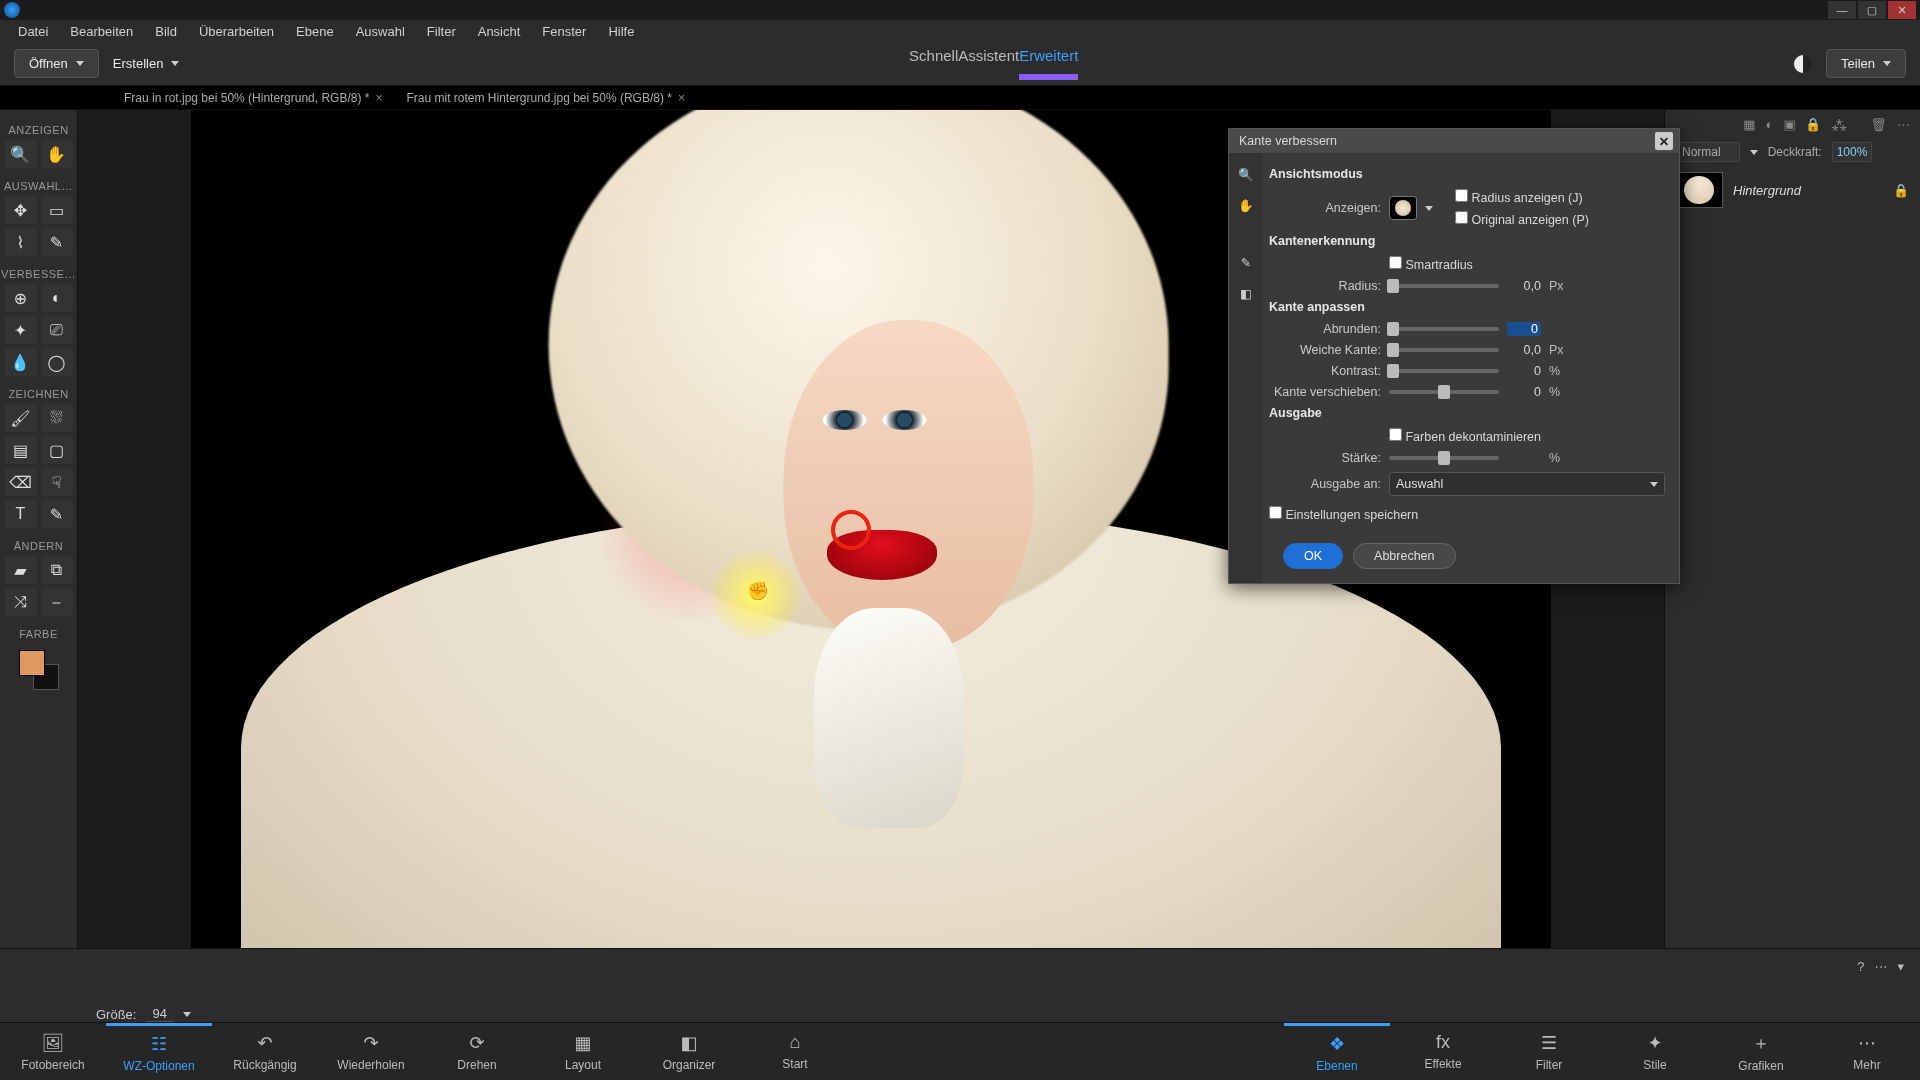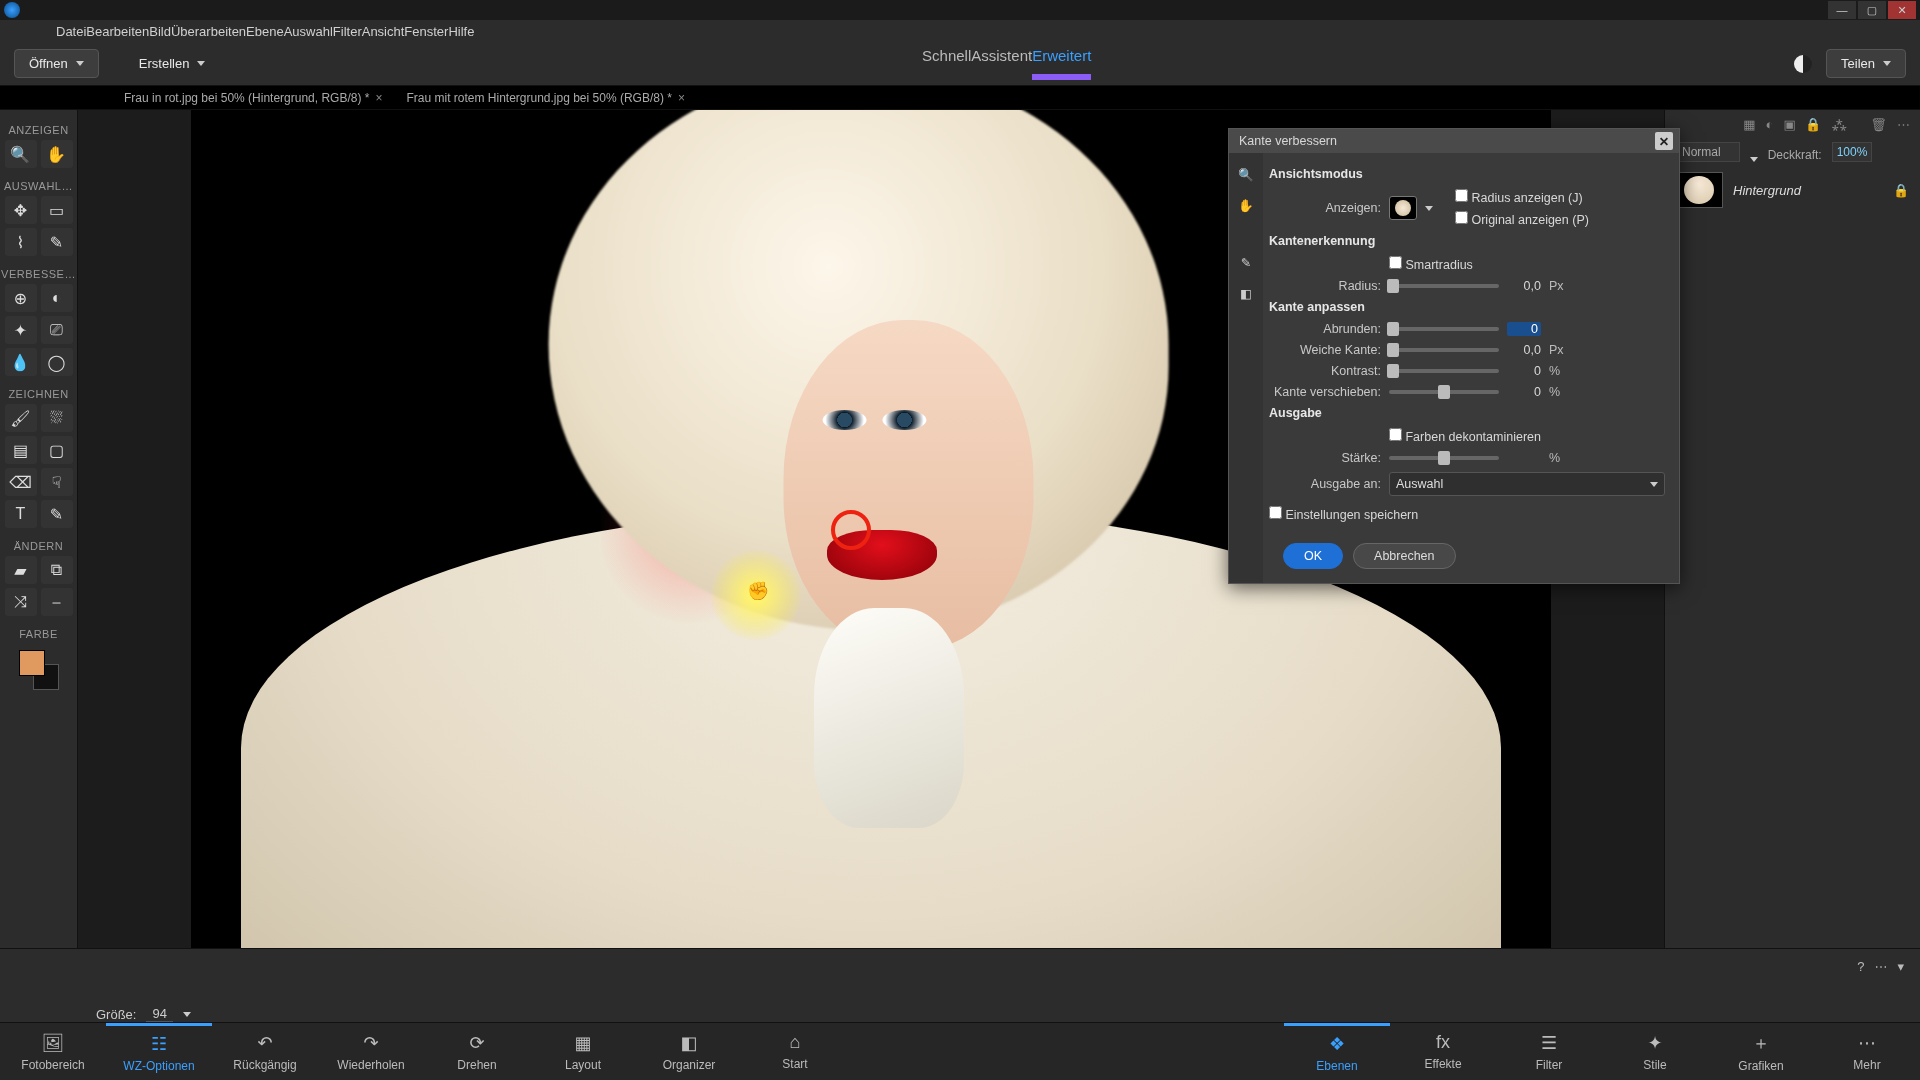--- a/index.html
+++ b/index.html
@@ -7,26 +7,26 @@
 
     
     .titlebar { height: 20px; background: #1b1b1b; display: flex; justify-content: space-between; align-items: center; padding: 0 4px; }
     .titlebar .left { display: flex; align-items: center; gap: 6px; }
     .app-icon { width: 16px; height: 16px; border-radius: 50%; background: radial-gradient(circle,#3aa0ff,#0a4b8a); }
     .win-btns { display: flex; gap: 2px; }
     .win-btn { width: 28px; height: 18px; background: #333; display: flex; align-items: center; justify-content: center; font-size: 11px; color: #ccc; }
     .win-btn.close { background: #a13333; }
 
     
-    .menubar { height: 22px; background: #2c2c2c; display: flex; align-items: center; padding-left: 56px; font-size: 13px; color: #d0d0d0; }
+    .menubar { height: 22px; background: #2c2c2c; display: flex; align-items: center; padding-left: 18px; gap: 22px; font-size: 13px; color: #d0d0d0; }
     .menubar span { cursor: default; }
 
     
     .actionbar { height: 44px; background: #2c2c2c; display: flex; align-items: center; justify-content: space-between; padding: 0 14px; border-bottom: 1px solid #111; }
-    .actionbar .left-group { display: flex; gap: 26px; align-items: center; }
+    .actionbar .left-group { display: flex; align-items: center; }
     .pill-btn { background: #3d3d3d; border: 1px solid #555; border-radius: 4px; padding: 6px 14px; color: #e8e8e8; display: flex; align-items: center; gap: 8px; cursor: pointer; }
     .caret { width: 0; height: 0; border-left: 4px solid transparent; border-right: 4px solid transparent; border-top: 5px solid #ccc; }
     .mode-tabs { display: flex; font-size: 15px; }
     .mode-tab { color: #bbb; cursor: pointer; padding-bottom: 10px; }
     .mode-tab.active { color: #3aa0ff; border-bottom: 6px solid #8b5cf6; }
     .right-group { display: flex; gap: 14px; align-items: center; }
     .circle-icon { width: 18px; height: 18px; border-radius: 50%; background: linear-gradient(90deg,#eee 50%,#222 50%); }
 
     
     .doctab-row { height: 24px; background: #000000; display: flex; align-items: center; padding-left: 112px; font-size: 12px; color: #aaa; border-bottom: 1px solid #111; }
@@ -64,21 +64,21 @@
     .yellow-blob { position: absolute; width: 90px; height: 90px; background: radial-gradient(circle,#fff36d 10%,#f7ea5a55 55%,transparent 75%); border-radius: 50%; top: 440px; left: 520px; }
     .hand-cursor { position: absolute; top: 470px; left: 556px; font-size: 18px; color: #333; }
 
     .canvas-status { height: 22px; background: #2a2a2a; display: flex; align-items: center; gap: 24px; padding-left: 24px; font-size: 12px; color: #aaa; position: relative; }
     .h-scroll { position: absolute; left: 50%; transform: translateX(-50%); bottom: 4px; width: 560px; height: 12px; background: #3a3a3a; border-radius: 6px; }
     .h-thumb { position: absolute; left: 120px; width: 300px; height: 12px; background: #6a6a6a; border-radius: 6px; }
 
     
     .right-stack { width: 256px; background: #2c2c2c; border-left: 1px solid #111; }
     .right-stack .iconrow { height: 28px; display: flex; justify-content: flex-end; gap: 10px; align-items: center; padding-right: 10px; color: #888; }
-    .layer-opts { display: flex; align-items: flex-end; gap: 10px; padding: 4px 10px; font-size: 12px; color: #aaa; }
+    .layer-opts { display: flex; align-items: center; gap: 10px; padding: 4px 10px; font-size: 12px; color: #aaa; }
     .layer-opts select, .layer-opts .opac { background: #333; color: #7dd3fc; border: 1px solid #444; font-size: 12px; padding: 2px 4px; }
     .layer-item { display: flex; align-items: center; gap: 10px; padding: 6px 10px; }
     .layer-thumb { width: 48px; height: 36px; background: #000; border: 1px solid #555; display:flex; align-items:center; justify-content:center; }
     .layer-thumb .mini { width: 30px; height: 28px; background: radial-gradient(circle at 50% 30%, #f6e9d7, #d9c8ab); border-radius: 50%; }
     .layer-name { color: #ddd; font-style: italic; }
     .lock-ic { margin-left: auto; color: #888; }
 
     
     .dialog { position: absolute; top: 128px; left: 1228px; width: 452px; background: #3a3a3a; border: 1px solid #555; box-shadow: 0 4px 18px rgba(0,0,0,.6); color: #d8d8d8; font-size: 12.5px; }
     .dialog .titlebar2 { background: #4a4a4a; height: 24px; display: flex; align-items: center; justify-content: space-between; padding: 0 6px 0 10px; }

